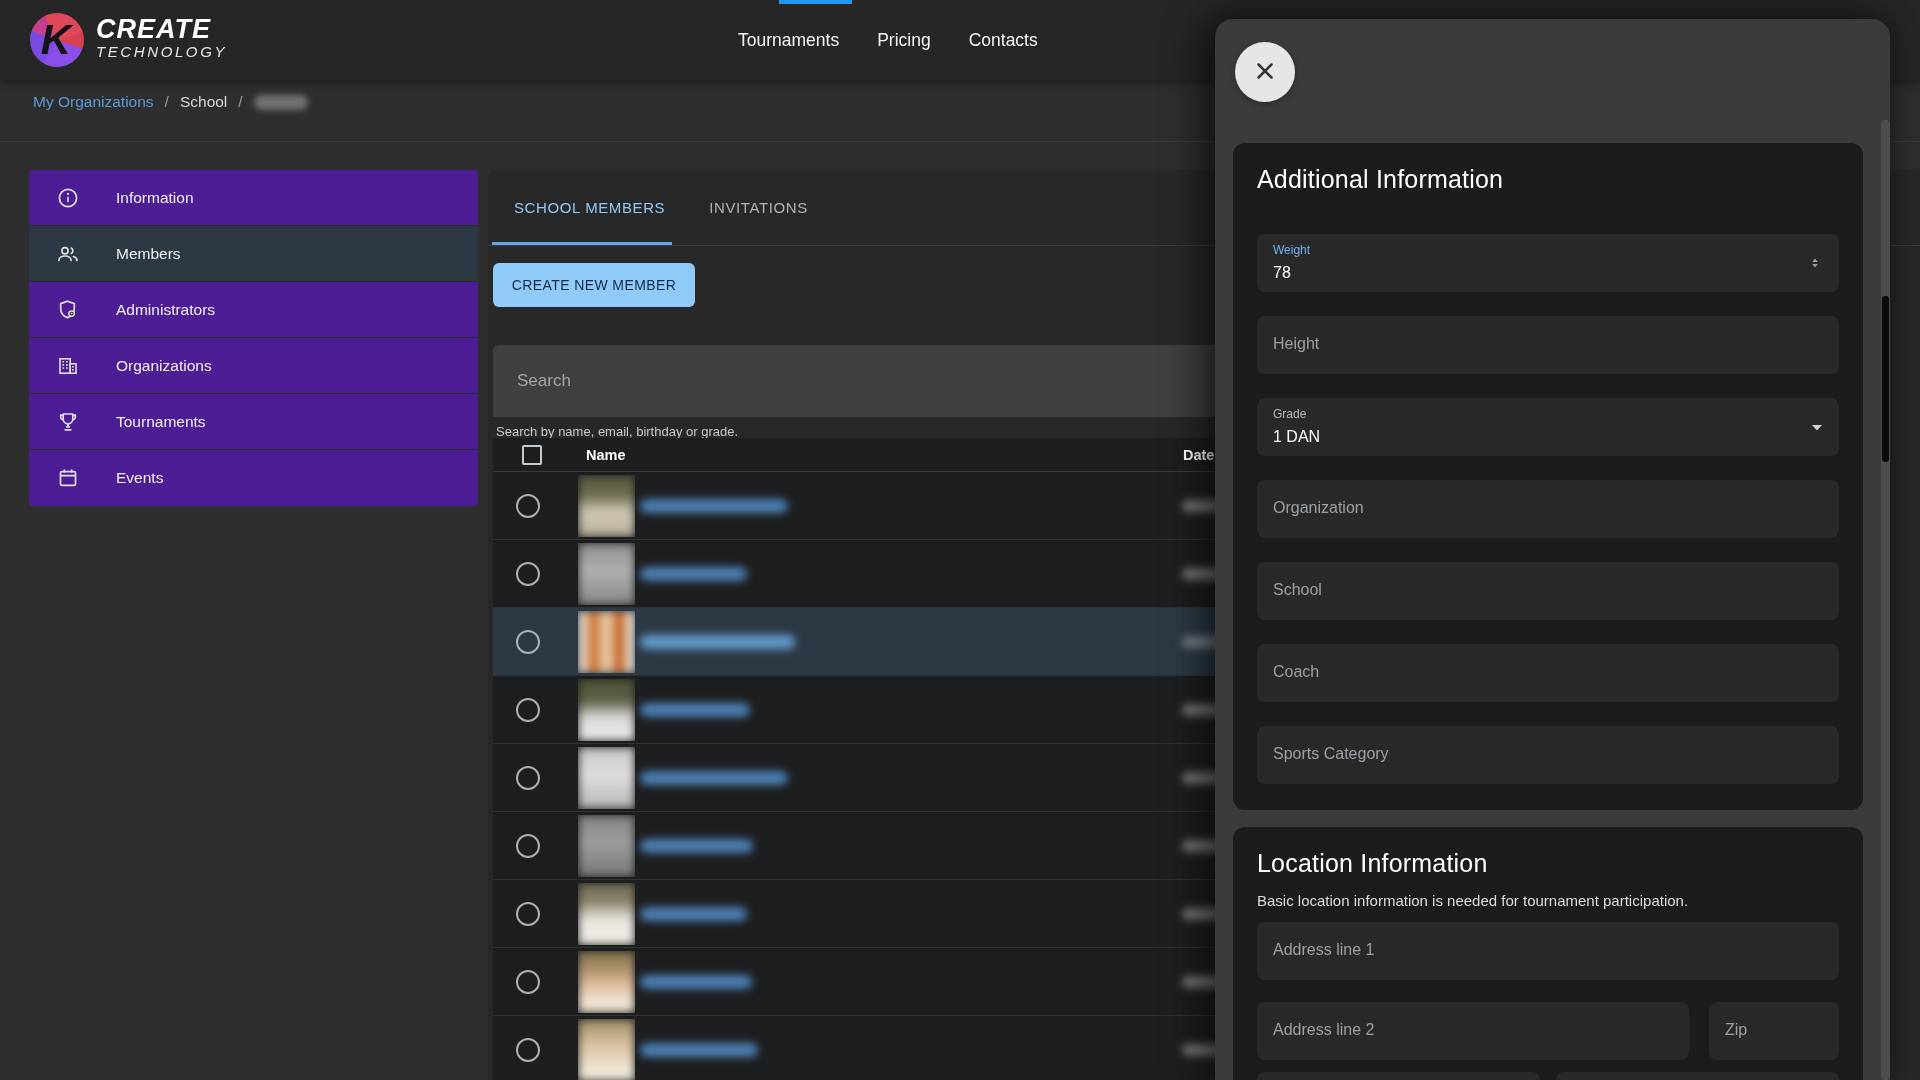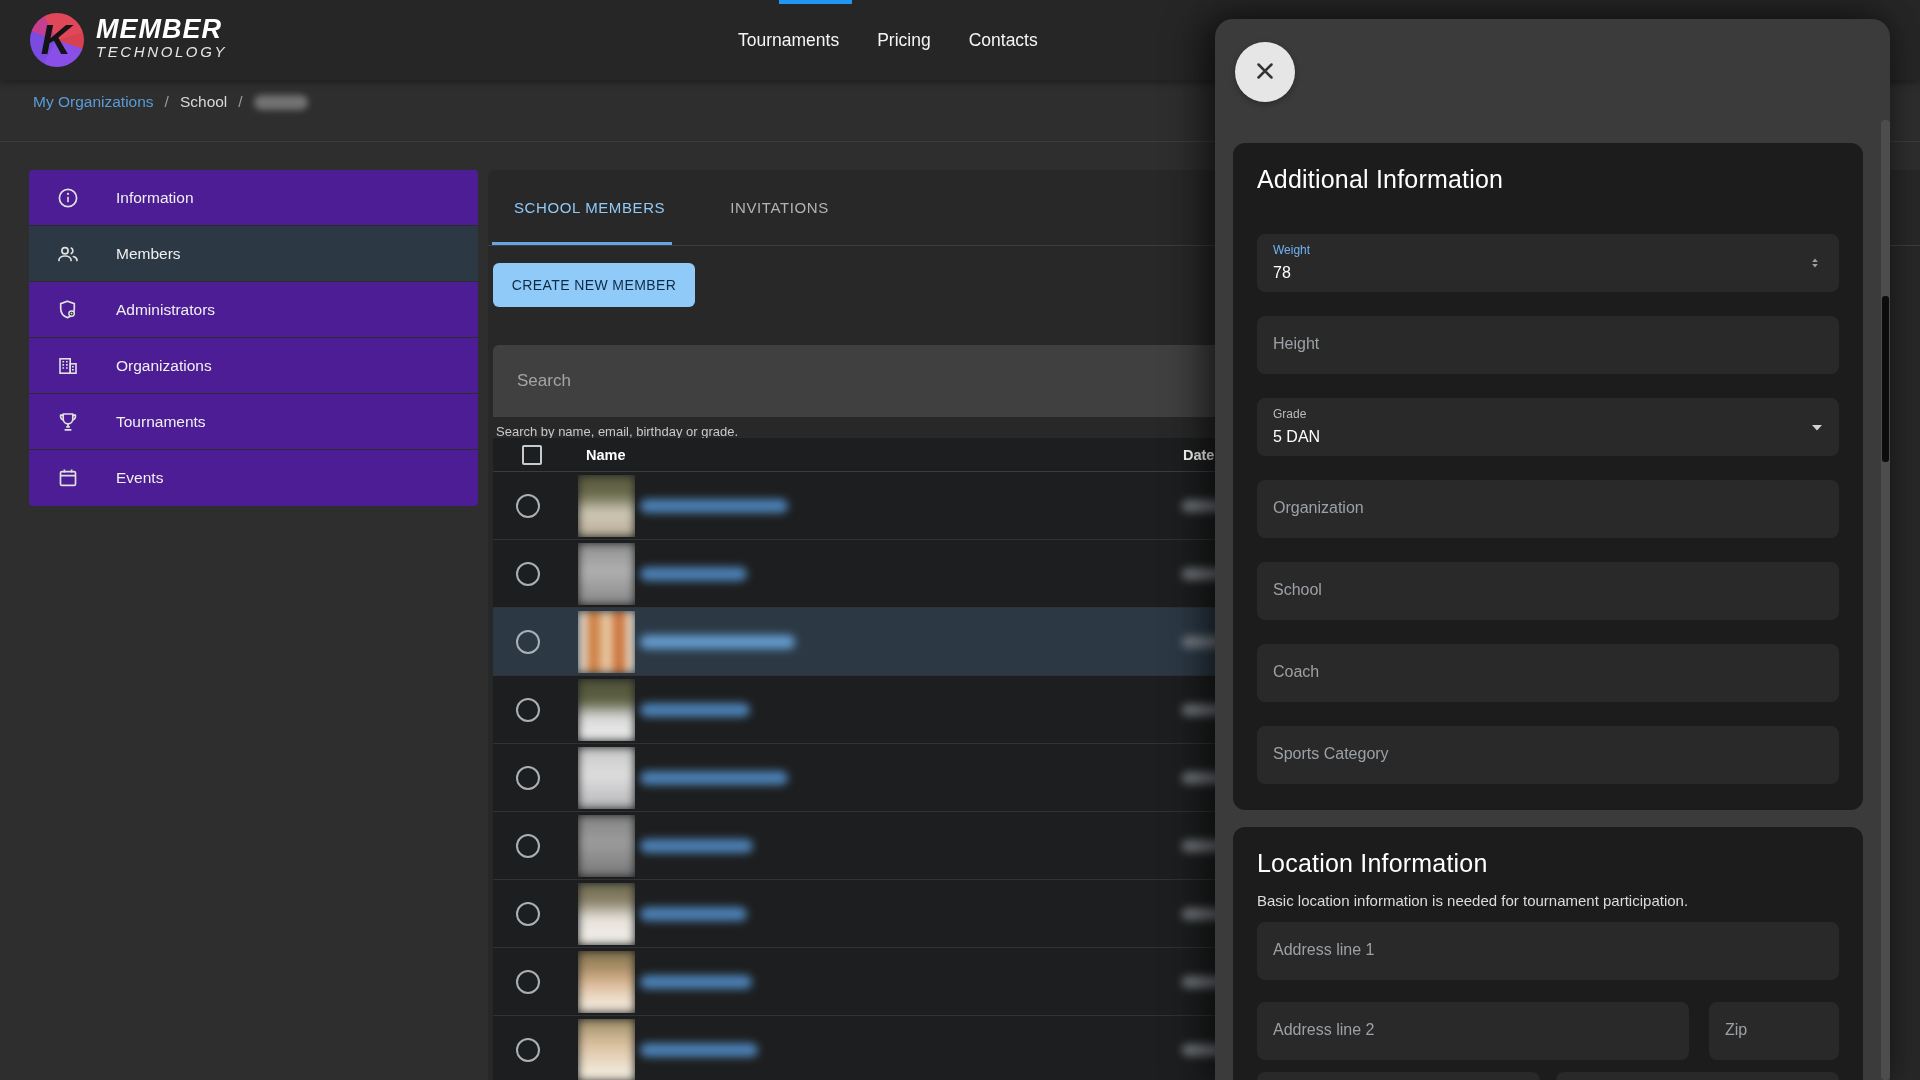--- a/index.html
+++ b/index.html
@@ -32,21 +32,21 @@
   #sidebar { position:absolute; left:29px; top:170px; width:449px; background:#4c1d95; border-radius:4px; overflow:hidden; }
   .side-item { position:relative; height:56px; display:flex; align-items:center; cursor:pointer; border-bottom:1px solid #2c2c2c; }
   .side-item:last-child { border-bottom:none; }
   .side-item.active { background:#2c3944; }
   .side-icon { position:absolute; left:27px; width:24px; height:24px; }
   .side-label { position:absolute; left:87px; color:#f0f0f0; font-size:15.5px; }
 
   
   #main-card { position:absolute; left:488px; top:170px; width:1432px; height:910px; background:#282828;
                border-radius:8px 0 0 0; overflow:hidden; }
-  #tabs { position:absolute; left:4px; top:0; height:75px; display:flex;gap:21px; }
+  #tabs { position:absolute; left:4px; top:0; height:75px; display:flex; }
   .tab { height:75px; display:flex; align-items:center; justify-content:center; padding:0 22px;
          font-size:15px; font-weight:500; letter-spacing:.6px; color:#b3b3b3; cursor:pointer; }
   .tab.active { color:#90caf9; }
   #tab-underline { position:absolute; left:4px; top:72px; width:180px; height:3px; background:#64a5e6; }
   #tabs-divider { position:absolute; left:0; top:75px; width:1432px; height:1px; background:#3d3d3d; }
   #create-btn { position:absolute; left:5px; top:93px; width:202px; height:44px; background:#90caf9; border:none;
                 border-radius:6px; color:#0d2b45; font-family:inherit; font-size:14px; font-weight:500; letter-spacing:.4px; cursor:pointer; }
   #search-box { position:absolute; left:5px; top:175px; width:1385px; height:72px; background:#404040;
                 border-radius:6px 6px 0 0; display:flex; align-items:center; cursor:text; }
   #search-label { margin-left:24px; color:#a5a5a5; font-size:17px; }
@@ -109,21 +109,21 @@
   #dscroll-thumb { position:absolute; left:1882px; top:296px; width:7px; height:166px; background:#0c0c0c; border-radius:3px; z-index:7; cursor:pointer; }
 </style>
 </head>
 <body>
 
 <div id="nav">
   <div id="logo">
       <span>K</span>
     </div>
   <div id="brand-text">
-    <div id="brand-name">MEMBER</div>
+    <div id="brand-name">CREATE</div>
     <div id="brand-sub">TECHNOLOGY</div>
   </div>
   <div id="nav-links">
       <span class="nav-link">Tournaments</span>
       <span class="nav-link">Pricing</span>
       <span class="nav-link">Contacts</span>
     </div>
 </div>
 <div id="blue-indicator"></div>
 
@@ -301,21 +301,21 @@
           <span class="fctrl"><svg width="20" height="24" viewBox="0 0 24 24">
               <path d="M12 6.6l3.4 4.2H8.6z" fill="#9aa0a4"></path>
               <path d="M12 17.4l-3.4-4.2h6.8z" fill="#9aa0a4"></path>
             </svg></span>
         </div>
         <div class="field">
           <div class="fph">Height</div>
         </div>
         <div class="field">
           <span class="flabel">Grade</span>
-          <div class="fvalue">5 DAN</div>
+          <div class="fvalue">1 DAN</div>
           <span class="fctrl"><svg width="24" height="24" viewBox="0 0 24 24">
               <path d="M7 10l5 5.4 5-5.4z" fill="#cfd3d6"></path>
             </svg></span>
         </div>
         <div class="field">
           <div class="fph">Organization</div>
         </div>
         <div class="field">
           <div class="fph">School</div>
         </div>

